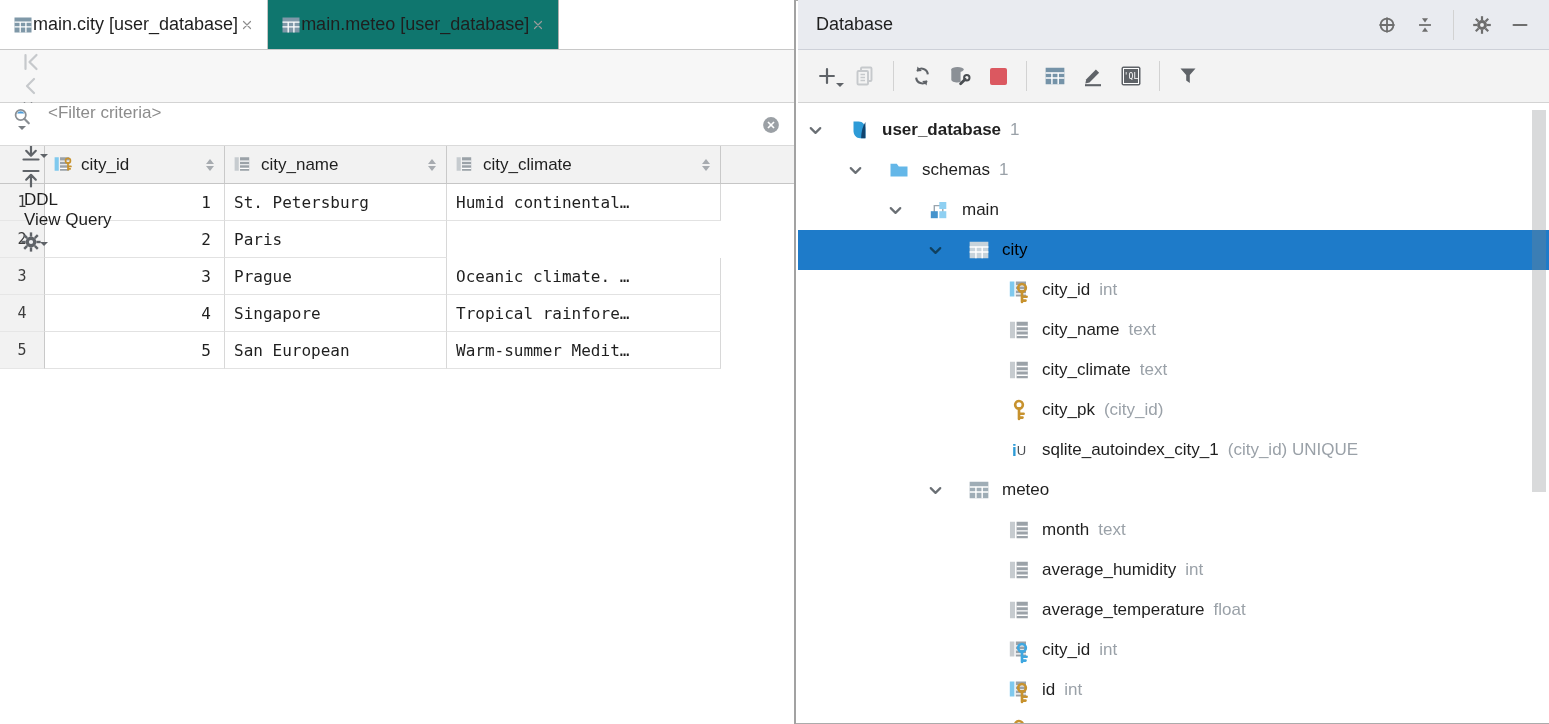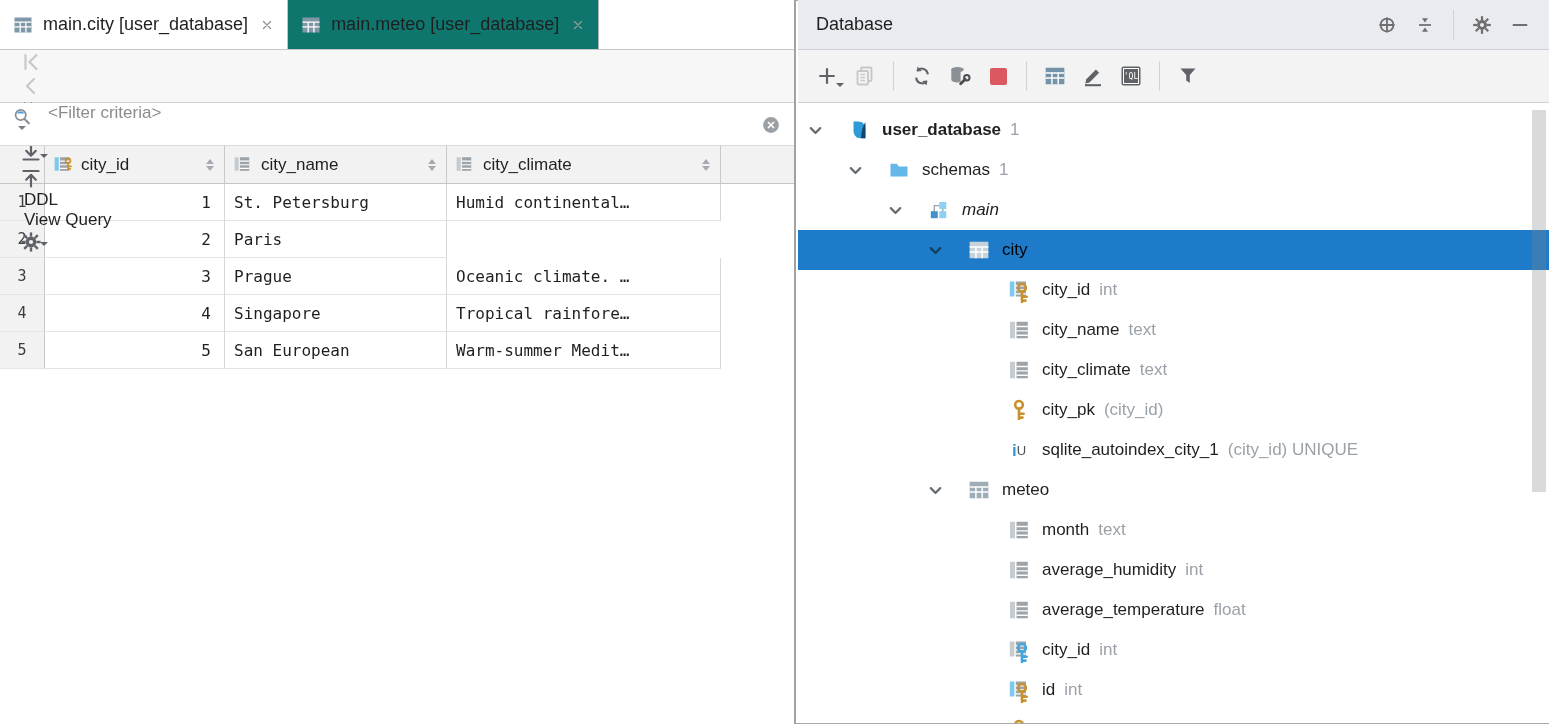--- a/index.html
+++ b/index.html
@@ -4,21 +4,21 @@
 <style>
   * { margin:0; padding:0; box-sizing:border-box; }
   html,body { width:1549px; height:724px; }
   body { font-family:"Liberation Sans", sans-serif; background:#fff; color:#1f1f1f; overflow:hidden; }
   .app { position:relative; width:1549px; height:724px; background:#fff; box-shadow: inset 0 0 0 1px #ABABAB; }
 
   
   .left { position:absolute; left:0; top:0; width:796px; height:724px; border-right:2px solid #A2A2A2; background:#fff; }
 
   .tabs { height:50px; display:flex; align-items:stretch; border-bottom:1px solid #C8C8C8; background:#fff; }
-  .tab { display:flex; align-items:center; gap:10px; padding:0 13px; font-size:18px; cursor:default; }
+  .tab { display:flex; align-items:center; padding:0 13px; font-size:18px; cursor:default; }
   .tab.active { background:#fff; border-right:1px solid #C4C4C4; }
   .tab.inactive { background:#0f766e; border-right:1px solid #AFAFAF; }
   .tab .close { display:flex; color:#8E8E8E; margin-left:2px; }
   .tab.inactive .close { color:#9A9A9A; }
 
   .ltoolbar { height:53px; background:#F7F7F7; border-bottom:1px solid #D3D3D3; display:flex; align-items:flex-start; padding:0 12px;flex-direction:column; }
   .tbtn { position:relative; display:flex; align-items:center; justify-content:center; min-width:38px; height:38px; color:#5F6368; border-radius:3px; }
   .tbtn.disabled { color:#C6C9CC; }
   .tbtn.textbtn { padding:0 12px; font-size:17px; color:#1f1f1f; }
   .sep { width:1px; height:30px; background:#D2D2D2; margin:0 9px; }
@@ -63,21 +63,21 @@
 
   
   .right { position:absolute; left:798px; top:0; width:751px; height:672px; background:#fff; }
   .rhead { height:50px; background:#E9EBF0; border-bottom:1px solid #CDD0D8; display:flex; align-items:center; padding:0 10px 0 18px; font-size:18px; }
   .rhead .hicons { margin-left:auto; display:flex; align-items:center; }
   .hbtn { width:38px; height:38px; display:flex; align-items:center; justify-content:center; color:#6E6E6E; }
   .rtoolbar { height:53px; background:#F3F3F3; border-bottom:1px solid #D3D3D3; display:flex; align-items:center; padding:0 10px; }
 
   .tree { position:relative; height:620px; overflow:hidden; padding-top:7px; font-size:17px; background:#fff; }
   .trow { height:40px; display:flex; align-items:center; width:100%; }
-  .lv0 { padding-left:8px; } .lv1 { padding-left:48px; } .lv2 { padding-left:88px;font-style:italic; } .lv3 { padding-left:128px; } .lv4 { padding-left:168px; }
+  .lv0 { padding-left:8px; } .lv1 { padding-left:48px; } .lv2 { padding-left:88px; } .lv3 { padding-left:128px; } .lv4 { padding-left:168px; }
   .chev { width:40px; flex:0 0 auto; display:flex; align-items:center; color:#6A6F74; }
   .chev svg { width:19px; height:19px; }
   .nicon { width:26px; height:26px; flex:0 0 auto; display:flex; align-items:center; justify-content:center; margin-right:10px; position:relative; }
   .nicon svg { width:22px; height:22px; }
   .nlabel { white-space:nowrap; }
   .nlabel.bold { font-weight:bold; }
   .nsuffix { color:#9AA1A8; margin-left:9px; white-space:nowrap; }
   .trow.sel { background:#1E7BC9; color:#fff; }
   .trow.sel .chev { color:#10405F; }
   .trow.sel .nlabel { color:#000000; }

